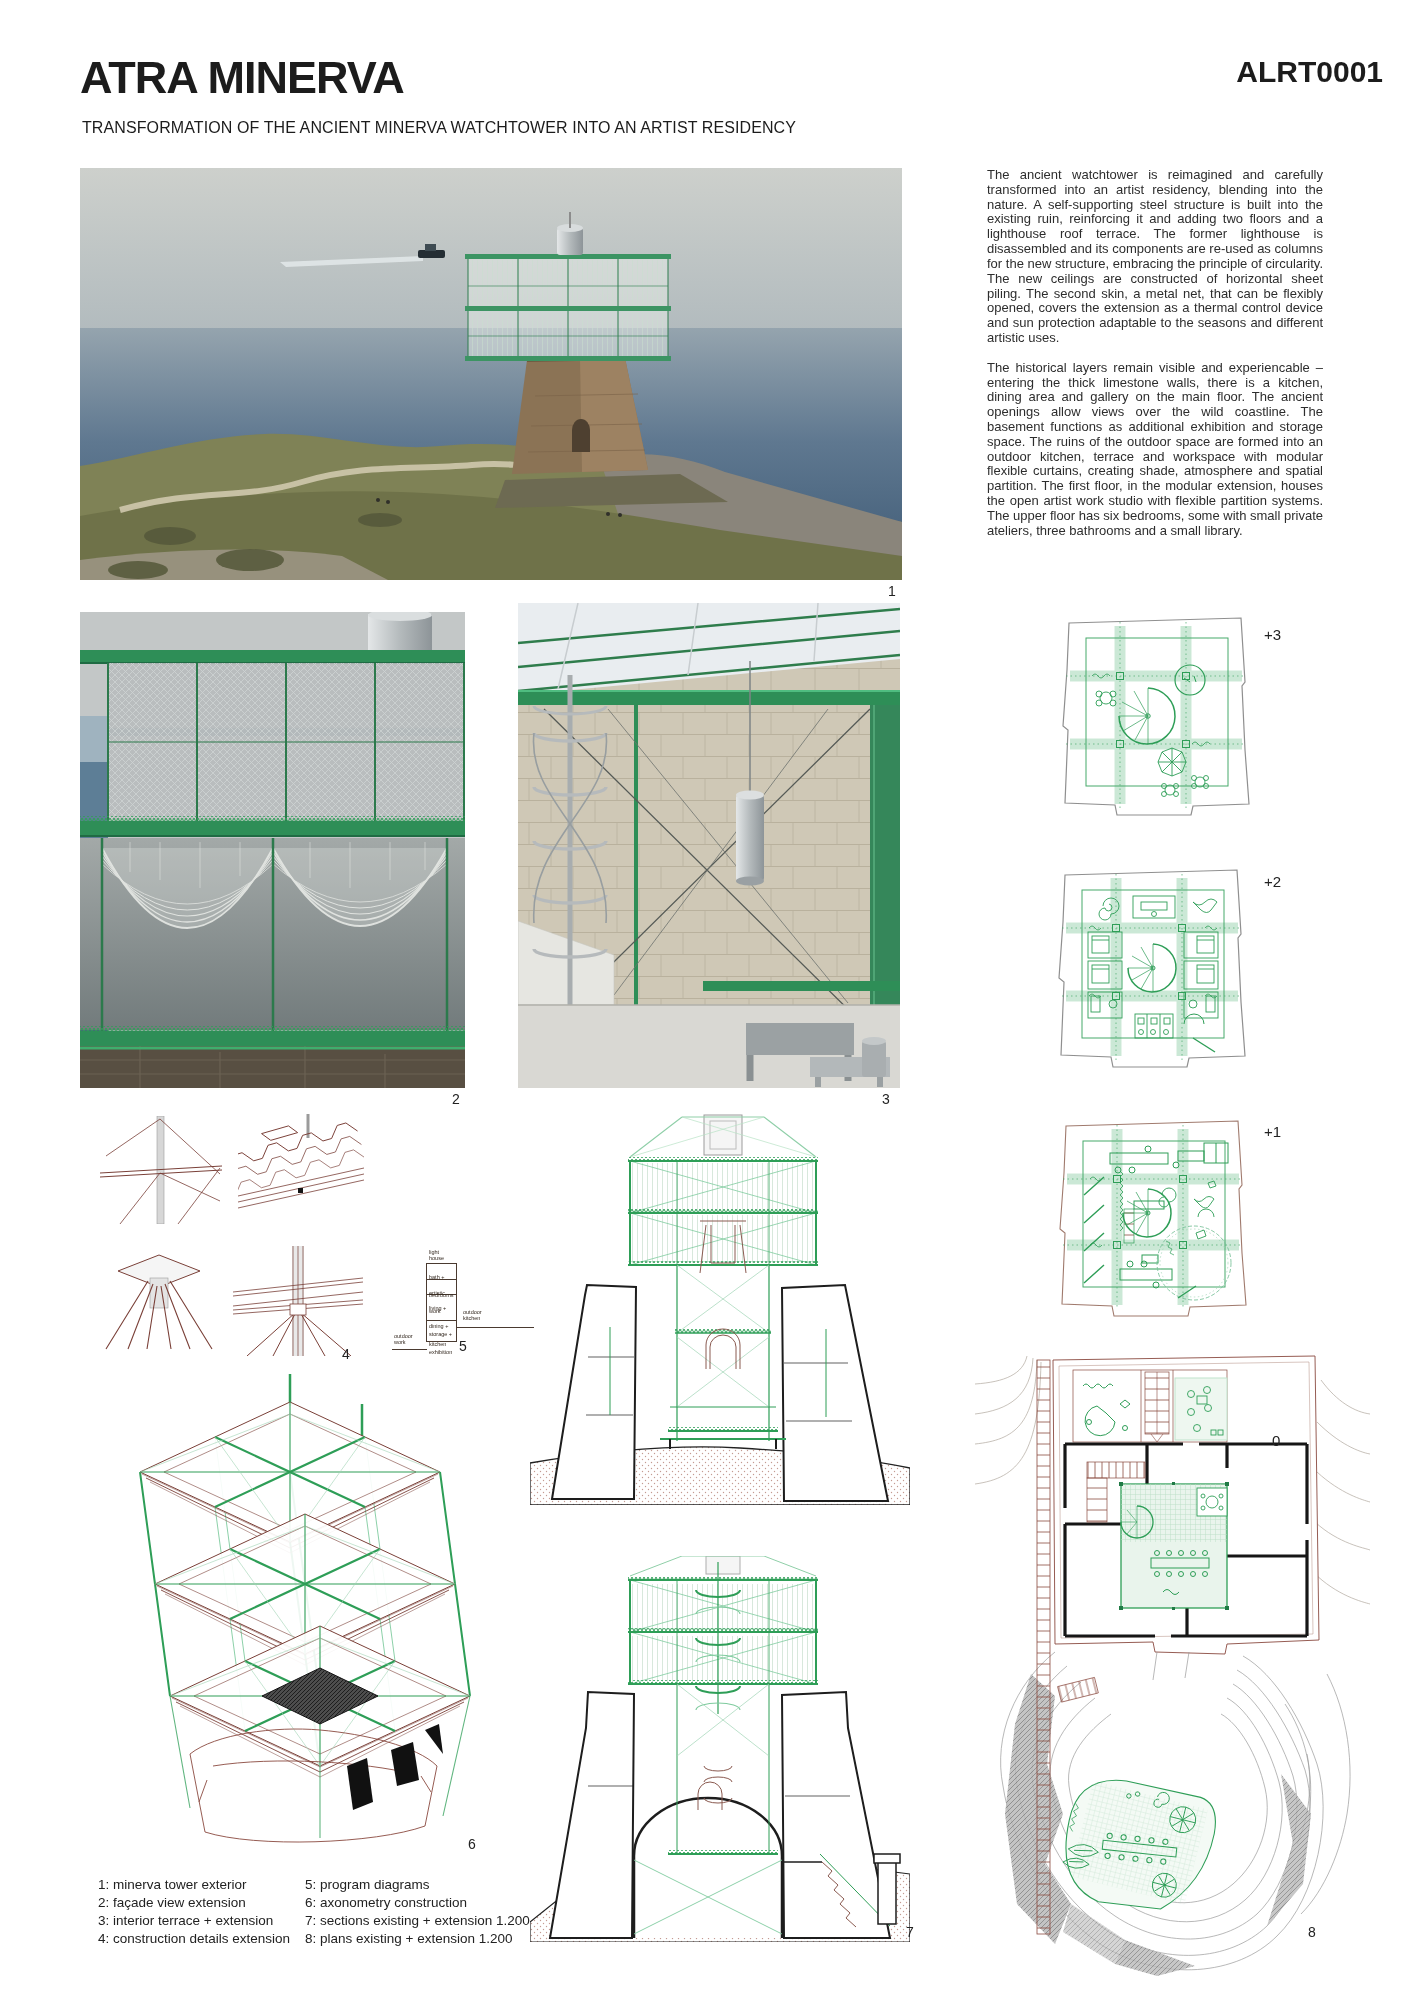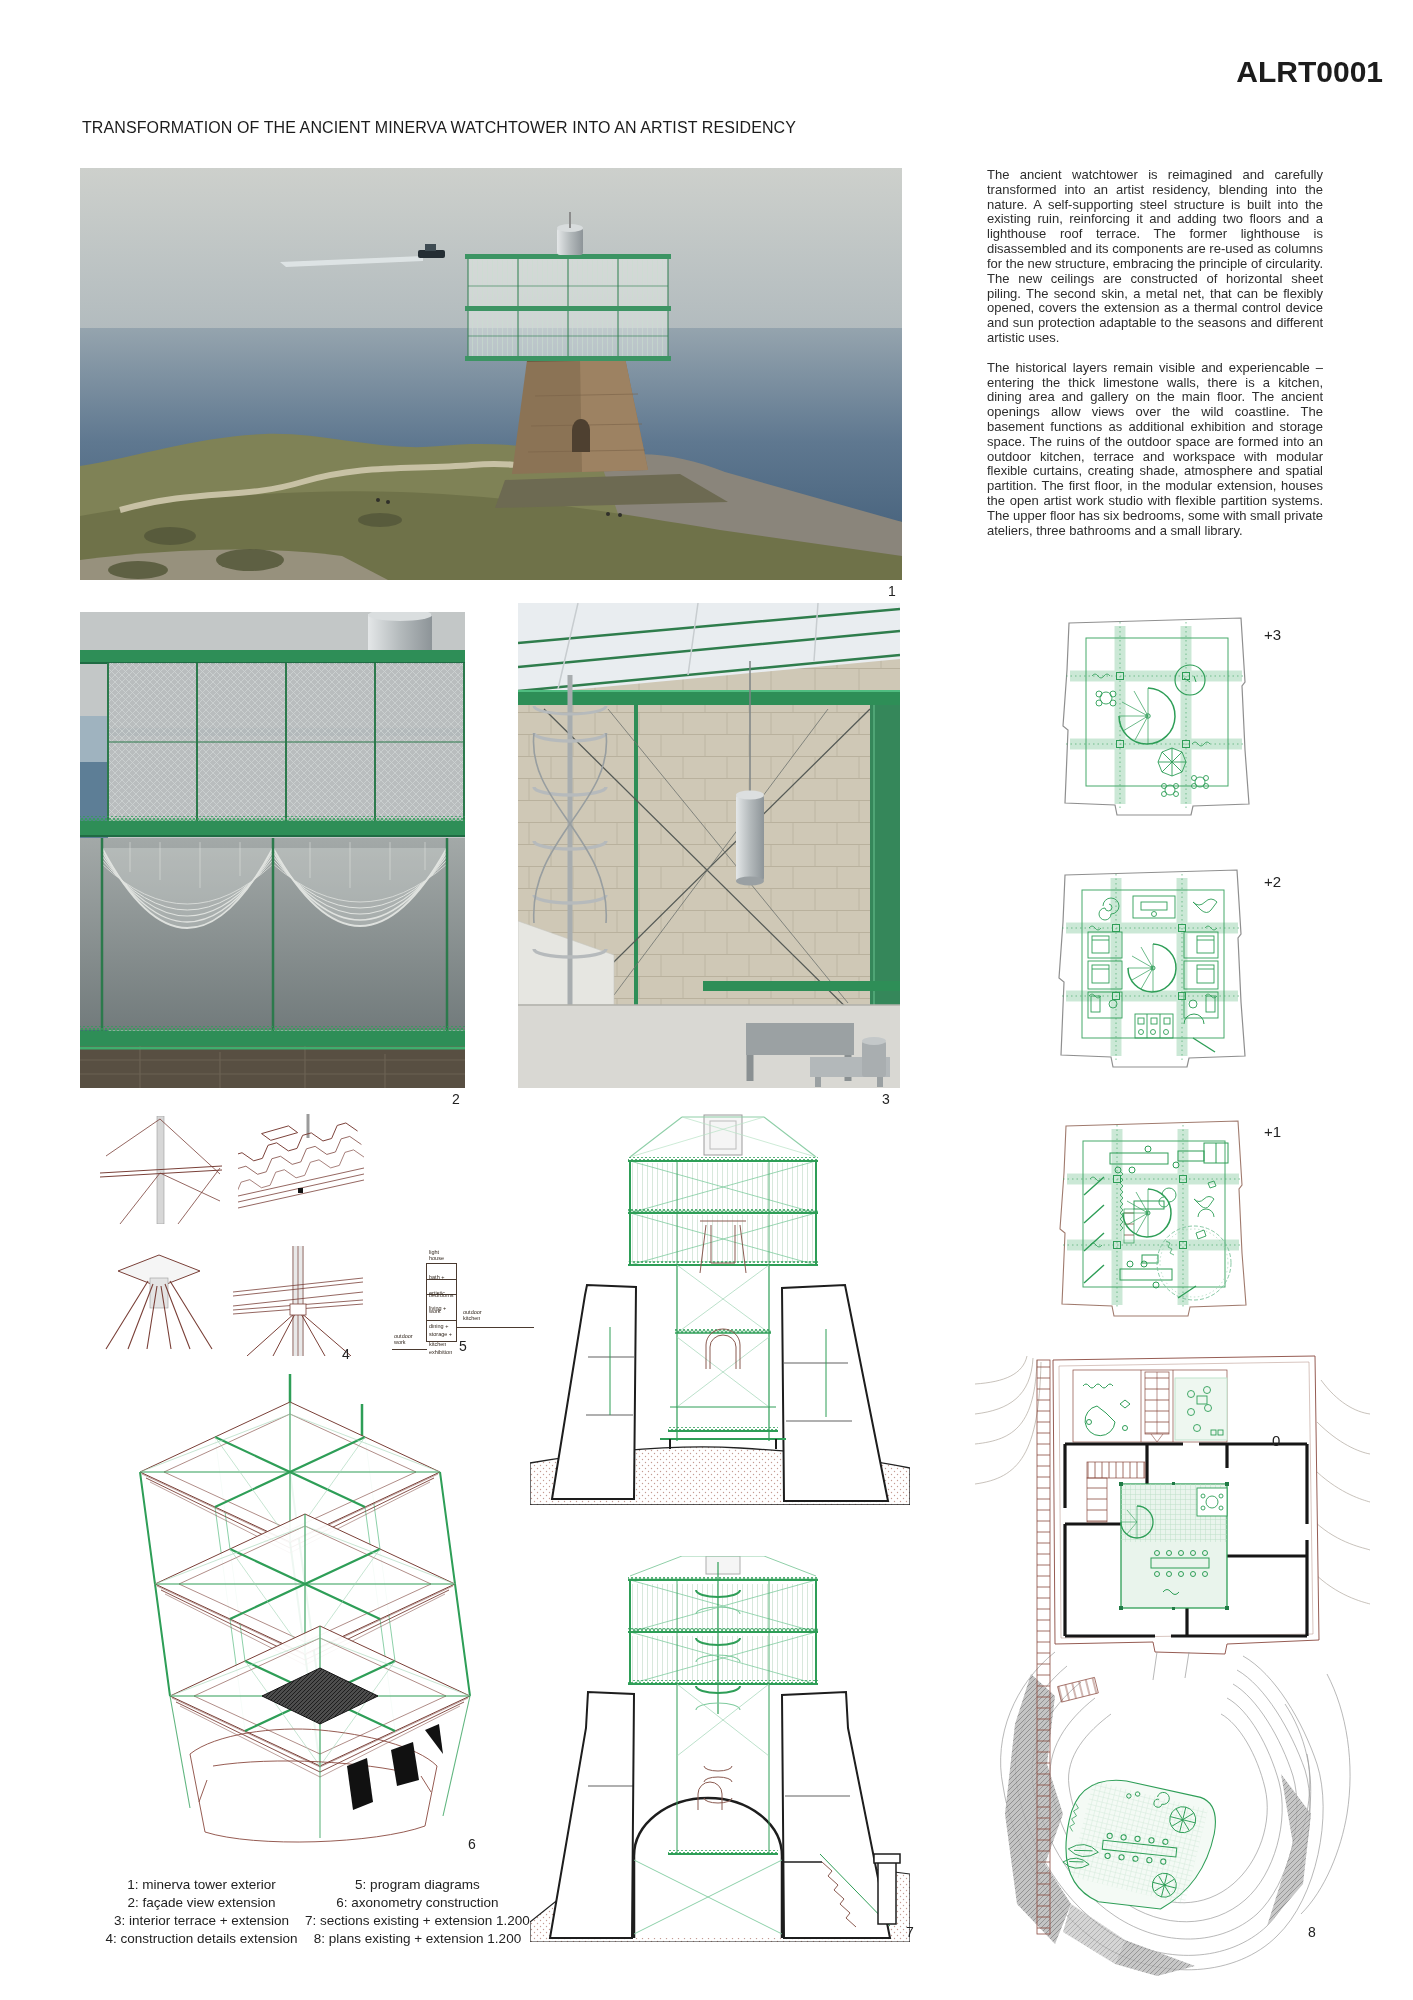--- a/index.html
+++ b/index.html
@@ -76,20 +76,21 @@
       </pattern>
       <pattern id="ladH" width="7" height="10" patternUnits="userSpaceOnUse">
         <path d="M1,0 V10" stroke="#8a4a3f" stroke-width="0.8"></path>
       </pattern>
       <pattern id="gridG" width="5" height="5" patternUnits="userSpaceOnUse">
         <path d="M0,0.5 H5 M0.5,0 V5" stroke="#b9dcc5" stroke-width="0.5"></path>
       </pattern>
     </defs>
   </svg>
 
+  <div class="abs title" style="left:80px;top:52px;">ATRA MINERVA</div>
   <div class="abs subtitle" style="left:82px;top:119px;">TRANSFORMATION OF THE ANCIENT MINERVA WATCHTOWER INTO AN ARTIST RESIDENCY</div>
   <div class="abs code" style="right:30px;top:55px;">ALRT0001</div>
 
   <div class="abs desc" style="left:983px;top:168px;">
     <p>The ancient watchtower is reimagined and carefully transformed into an artist residency, blending into the nature. A self-supporting steel structure is built into the existing ruin, reinforcing it and adding two floors and a lighthouse roof terrace. The former lighthouse is disassembled and its components are re-used as columns for the new structure, embracing the principle of circularity. The new ceilings are constructed of horizontal sheet piling. The second skin, a metal net, that can be flexibly opened, covers the extension as a thermal control device and sun protection adaptable to the seasons and different artistic uses.</p>
     <p>The historical layers remain visible and experiencable – entering the thick limestone walls, there is a kitchen, dining area and gallery on the main floor. The ancient openings allow views over the wild coastline. The basement functions as additional exhibition and storage space. The ruins of the outdoor space are formed into an outdoor kitchen, terrace and workspace with modular flexible curtains, creating shade, atmosphere and spatial partition. The first floor, in the modular extension, houses the open artist work studio with flexible partition systems. The upper floor has six bedrooms, some with small private ateliers, three bathrooms and a small library.</p>
   </div>
 
   <svg class="abs" style="left:80px;top:168px;" width="822" height="412" viewBox="0 0 822 412">
     <rect width="822" height="162" fill="url(#sky1)"></rect>
@@ -744,21 +745,21 @@
         <path d="M88,12 a6,6 0 1 1 6,6 a4,4 0 1 1 -4,-4"></path>
       </g>
     </g>
 
     <path d="M182,308 L178,336 M214,308 L210,334" stroke="#9a9a9a" stroke-width="0.7" fill="none"></path>
   </svg>
   <div class="abs planlabel" style="left:1272px;top:1432px;">0</div>
   <div class="abs figlabel" style="left:1308px;top:1924px;">8</div>
 
   <div class="abs legend" style="left:98px;top:1876px;">
-    <div style="display:flex;text-align:center;">
+    <div style="display:flex;">
       <div style="width:207px;">
         <div class="lrow">1: minerva tower exterior</div>
         <div class="lrow">2: façade view extension</div>
         <div class="lrow">3: interior terrace + extension</div>
         <div class="lrow">4: construction details extension</div>
       </div>
       <div>
         <div class="lrow">5: program diagrams</div>
         <div class="lrow">6: axonometry construction</div>
         <div class="lrow">7: sections existing + extension 1.200</div>

